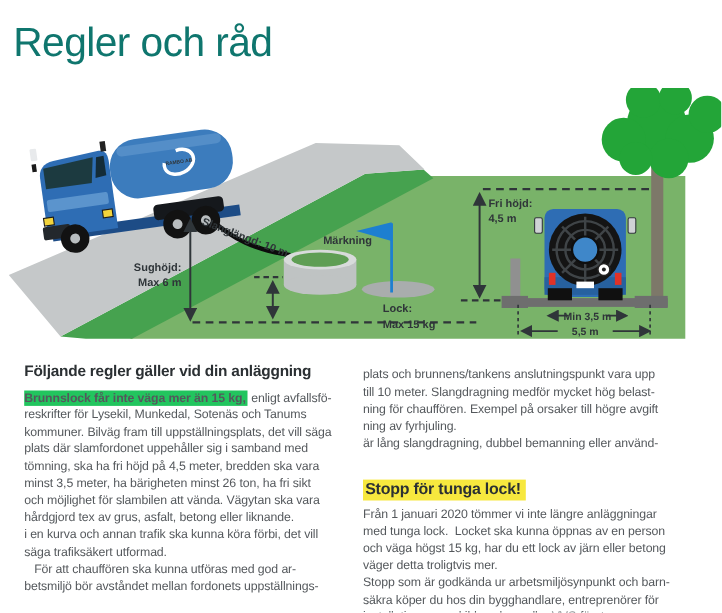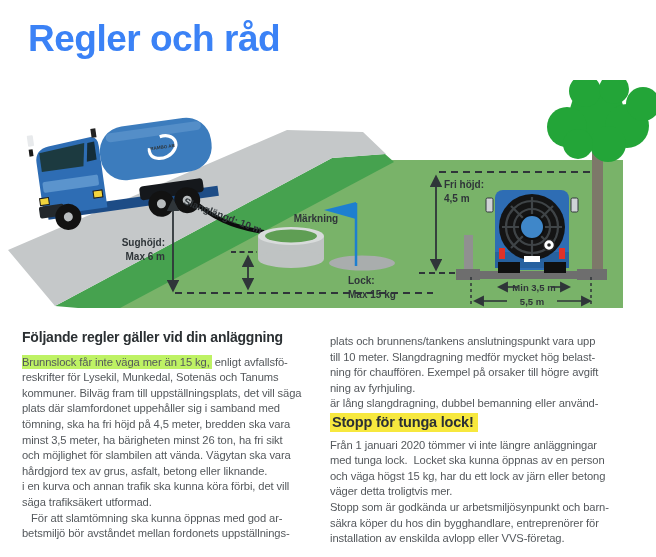--- a/index.html
+++ b/index.html
@@ -1,28 +1,28 @@
 <!DOCTYPE html>
 <html><head>
 <meta charset="utf-8">
 <style>
   html,body{margin:0;padding:0;background:#fff;}
   .page{position:relative;width:656px;height:557px;background:#ffffff;overflow:hidden;
         font-family:"Liberation Sans",sans-serif;}
-  .page-title{position:absolute;left:28px;top:18px;font-size:37px;font-weight:700;
-        letter-spacing:-0.5px;color:#3b82f6;}
+  .page-title{position:absolute;left:12px;top:18px;font-size:37px;font-weight:400;
+        letter-spacing:-0.5px;color:#0f766e;}
   .illustration{position:absolute;left:0;top:80px;width:656px;height:248px;}
   svg text{font-family:"Liberation Sans",sans-serif;fill:#2f3539;}
   .col{position:absolute;font-size:11.2px;line-height:15.6px;color:#54585c;letter-spacing:-0.1px;}
   .col-left{left:22px;top:330px;width:308px;}
   .col-right{left:330px;top:334px;width:318px;}
   .col h2{font-size:14px;font-weight:700;color:#2b3033;margin:0 0 9px 0;letter-spacing:-0.2px;}
-  .col h3{font-size:14.5px;font-weight:700;color:#2b3033;margin:3px 0 7px 0;letter-spacing:-0.2px;}
+  .col h3{font-size:14.5px;font-weight:700;color:#2b3033;margin:26px 0 7px 0;letter-spacing:-0.2px;}
   .tline{white-space:pre;}
-  .hl{background:#bef264;padding:1px 2px 1px 0;}
+  .hl{background:#22c55e;padding:1px 2px 1px 0;font-weight:bold;}
   .hl-head{background:#f7e83e;padding:1px 4px 2px 2px;}
 </style>
 </head>
 <body>
 
 <div class="page">
 
   <div class="page-title">Regler och råd</div>
 
   <div class="illustration">
@@ -166,21 +166,21 @@
     <div>
         <div class="tline">reskrifter för Lysekil, Munkedal, Sotenäs och Tanums</div>
         <div class="tline">kommuner. Bilväg fram till uppställningsplats, det vill säga</div>
         <div class="tline">plats där slamfordonet uppehåller sig i samband med</div>
         <div class="tline">tömning, ska ha fri höjd på 4,5 meter, bredden ska vara</div>
         <div class="tline">minst 3,5 meter, ha bärigheten minst 26 ton, ha fri sikt</div>
         <div class="tline">och möjlighet för slambilen att vända. Vägytan ska vara</div>
         <div class="tline">hårdgjord tex av grus, asfalt, betong eller liknande.</div>
         <div class="tline">i en kurva och annan trafik ska kunna köra förbi, det vill</div>
         <div class="tline">säga trafiksäkert utformad.</div>
-        <div class="tline">   För att slamtömning ska kunna öppnas med god ar-</div>
+        <div class="tline">   För att chauffören ska kunna utföras med god ar-</div>
         <div class="tline">betsmiljö bör avståndet mellan fordonets uppställnings-</div>
       </div>
   </div>
 
   <div class="col col-right">
     <div>
         <div class="tline">plats och brunnens/tankens anslutningspunkt vara upp</div>
         <div class="tline">till 10 meter. Slangdragning medför mycket hög belast-</div>
         <div class="tline">ning för chauffören. Exempel på orsaker till högre avgift</div>
         <div class="tline">ning av fyrhjuling.</div>

